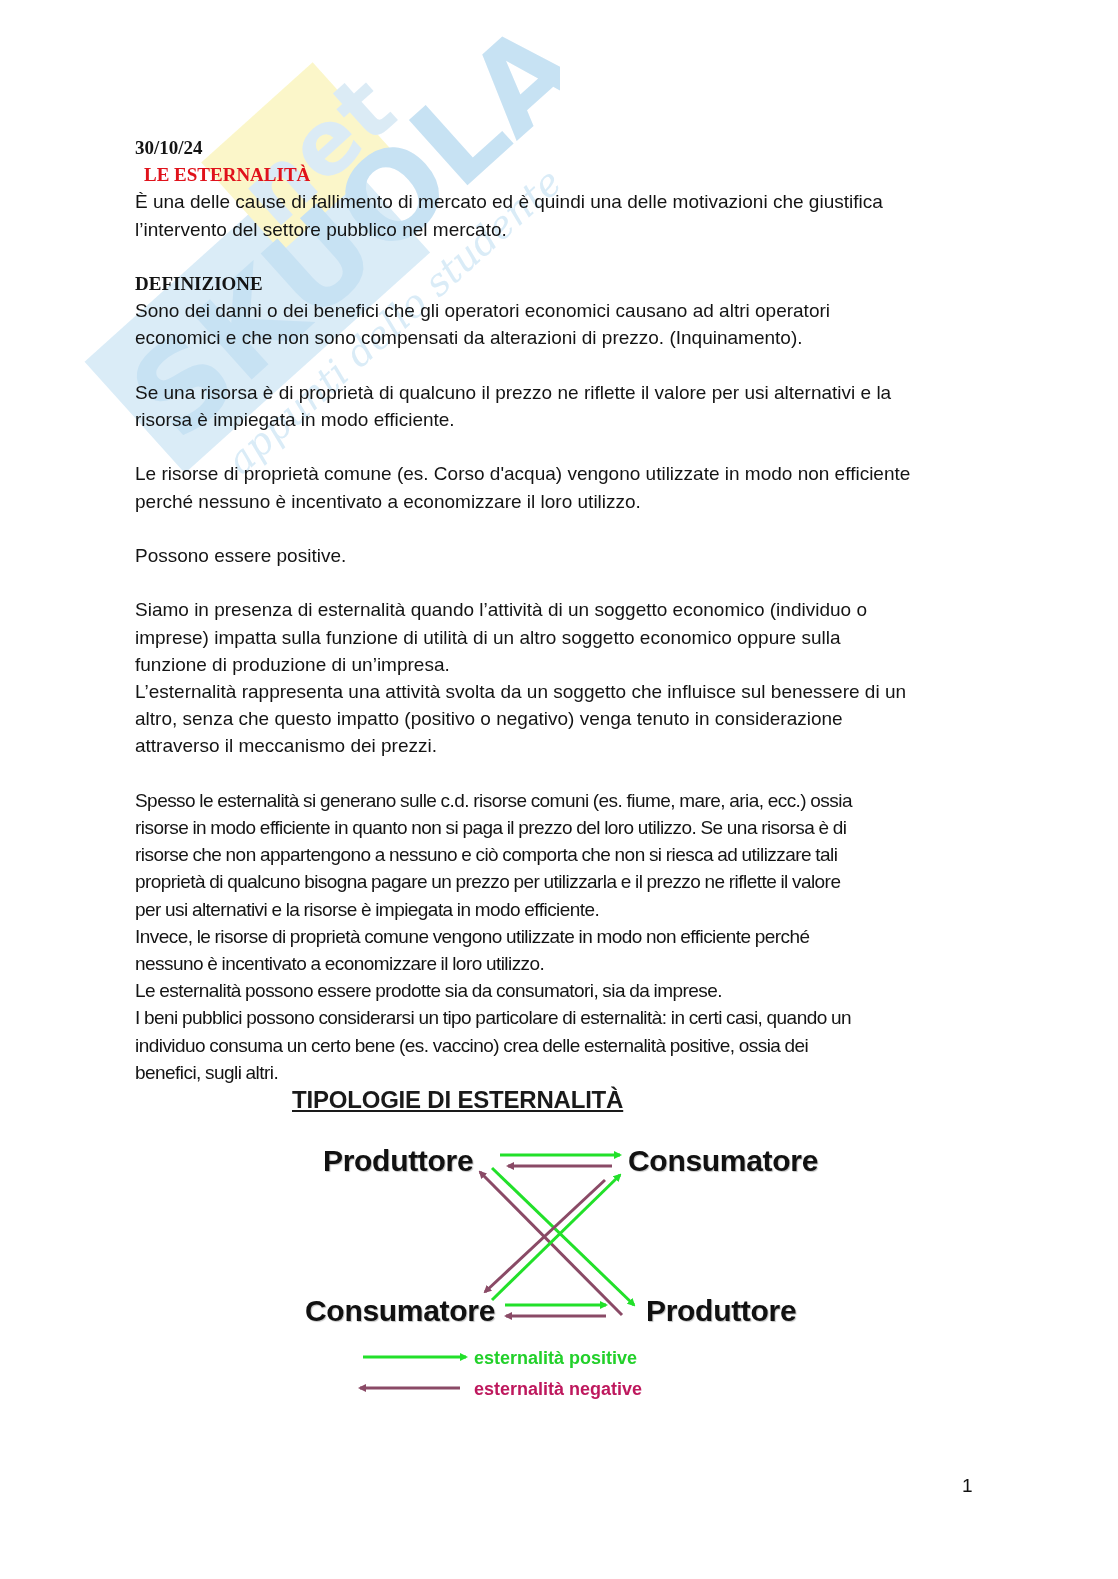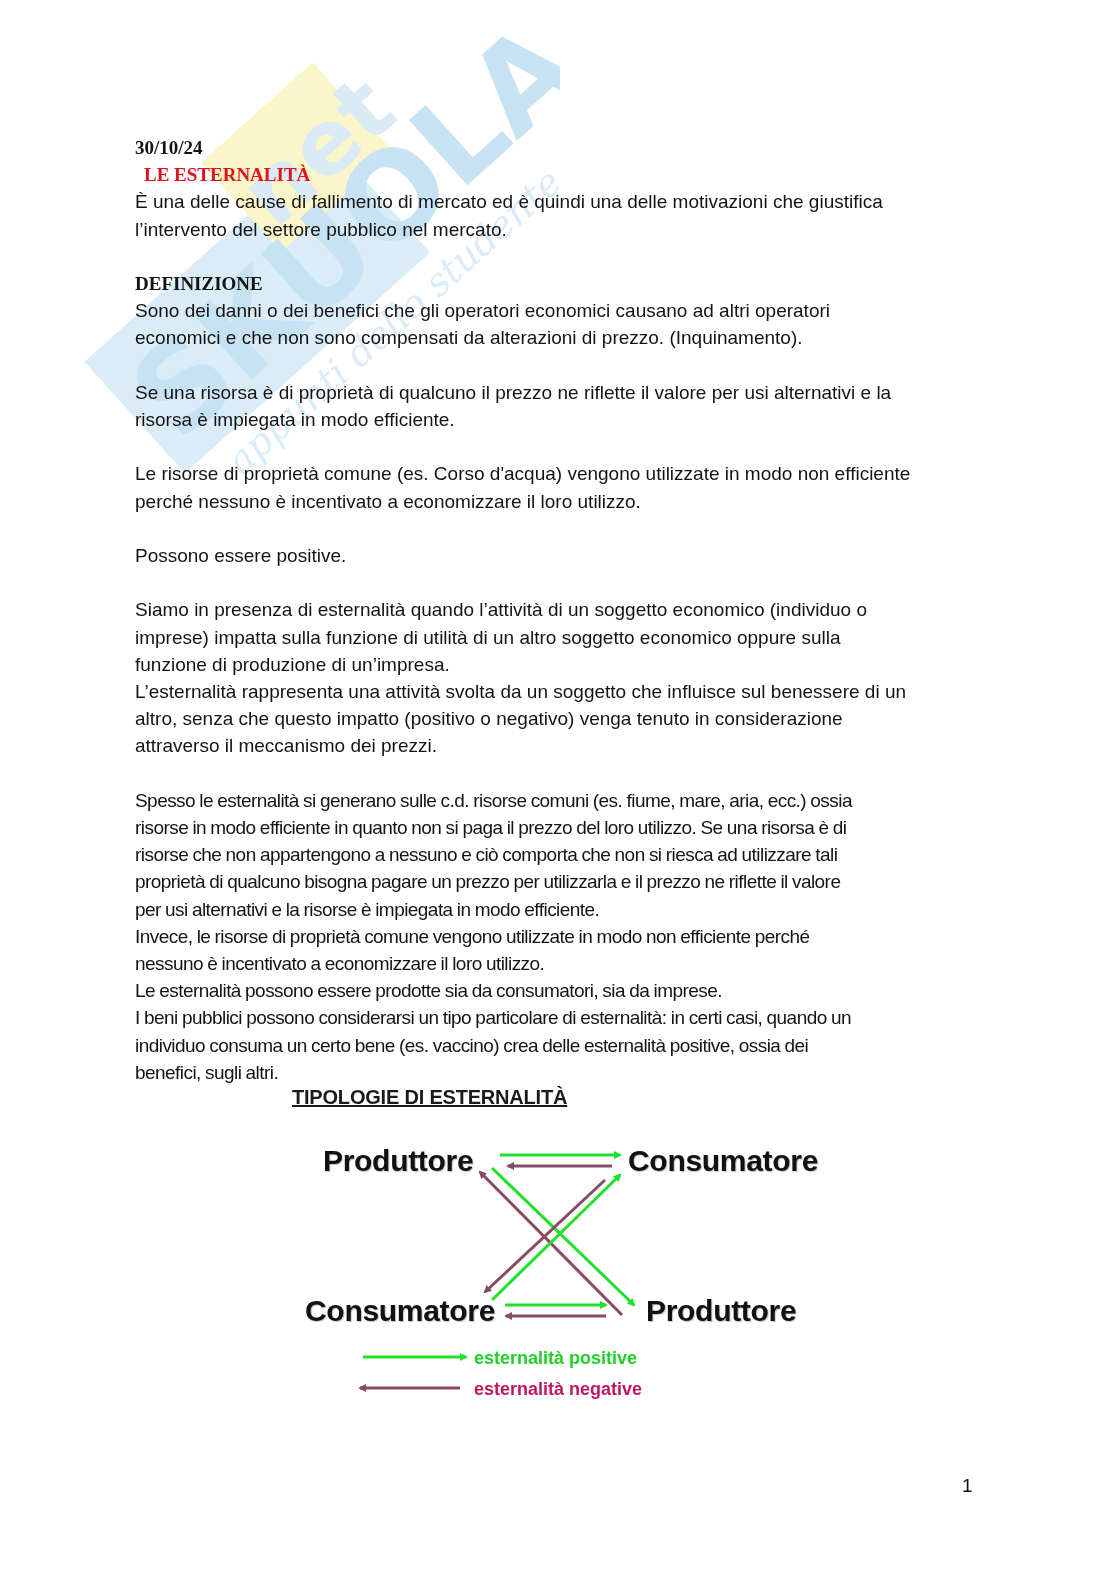--- a/index.html
+++ b/index.html
@@ -5,21 +5,21 @@
   html, body { margin: 0; padding: 0; background: #ffffff; }
   body { width: 1118px; height: 1579px; position: relative; overflow: hidden;
          font-family: "Liberation Sans", sans-serif; color: #141414; }
   .watermark { position: absolute; left: 0; top: 0; width: 560px; height: 560px; pointer-events: none; }
   .page { position: absolute; left: 135px; top: 134px; width: 850px; }
   .line { font-size: 19px; line-height: 27.2px; white-space: nowrap; }
   .bold { font-weight: bold; font-family: Liberation Serif, serif; }
   .red { color: #e0121b; margin-left: 9px; }
   .gap { height: 27.2px; }
   .condensed { letter-spacing: -0.55px; word-spacing: -0.5px; }
-  .section-title { position: absolute; left: 292px; top: 1086px; font-size: 20px; font-weight: bold;
+  .section-title { position: absolute; left: 292px; top: 1086px; font-size: 24px; font-weight: bold;
                    text-decoration: underline; letter-spacing: -0.2px; color: #1a1a1a; }
   .diagram { position: absolute; left: 290px; top: 1130px; width: 560px; height: 290px; }
   .node { position: absolute; font-weight: bold; font-size: 30px; color: #111; letter-spacing: -0.3px;
           text-shadow: 1px 1px 1px rgba(0,0,0,0.25); }
   .legend-label { position: absolute; font-weight: bold; font-size: 18px; }
   .page-number { position: absolute; left: 962px; top: 1475px; font-size: 19px; color: #111; }
 </style>
 </head>
 <body>
 

